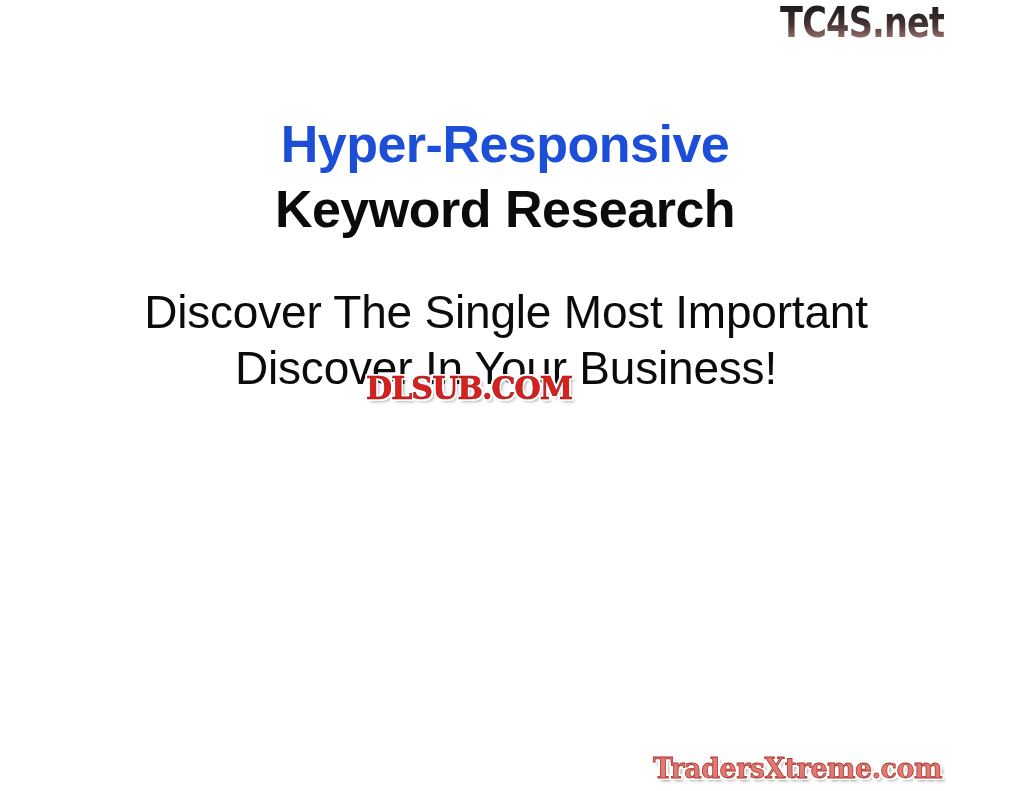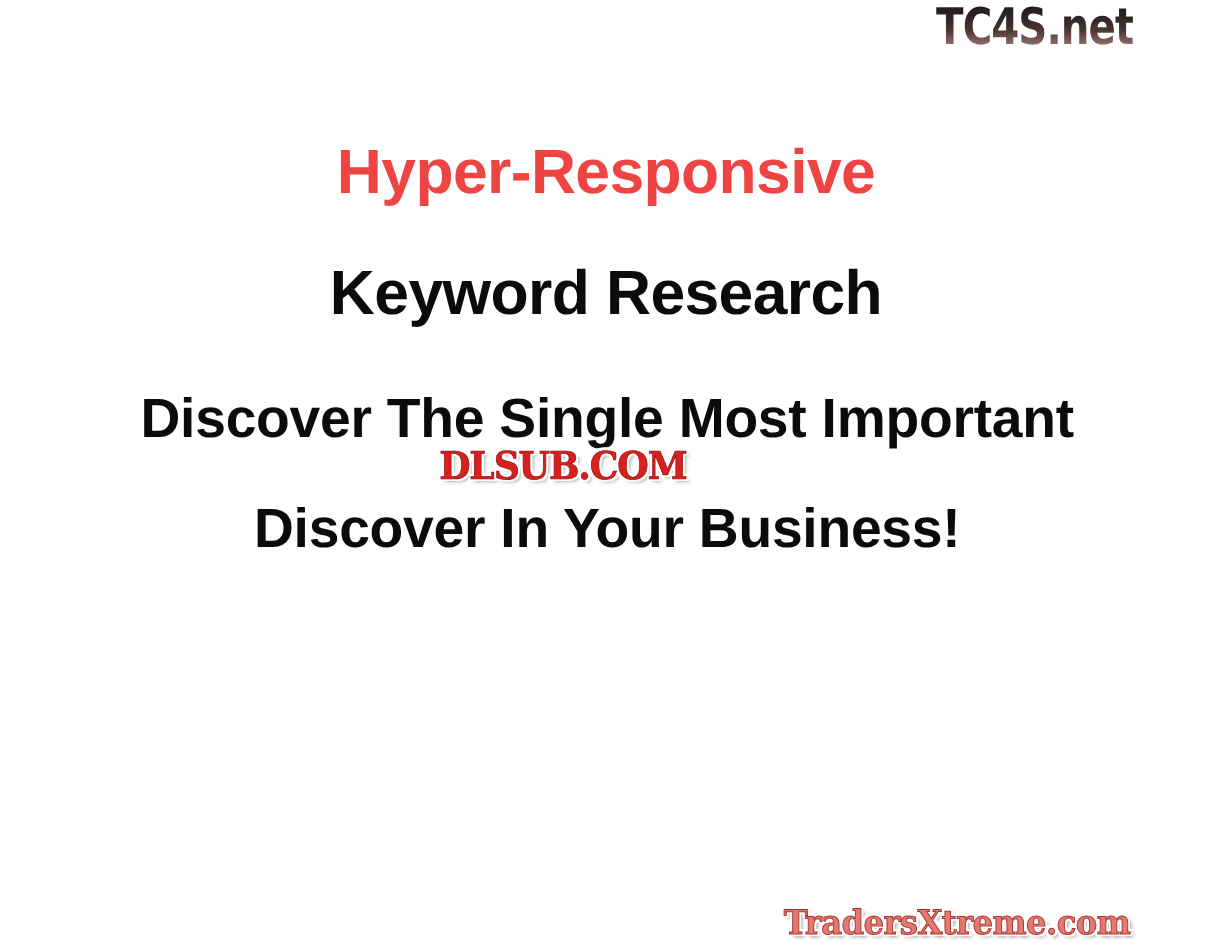--- a/index.html
+++ b/index.html
@@ -57,42 +57,41 @@
     box-sizing: border-box;
   }
   .title-line {
     font-family: "Liberation Sans", sans-serif;
     font-weight: bold;
     font-size: 52px;
     line-height: 65px;
     letter-spacing: -0.5px;
     white-space: nowrap;
   }
-  #title-line-primary { color: #ef4444; }
-  #title-line-secondary { color: #0b0b0b; margin-top: 36px; }
+  #title-line-primary { color: #1d4ed8; }
+  #title-line-secondary { color: #0b0b0b; }
 
   
   #subtitle-block {
     position: absolute;
     top: 284px;
     left: 0;
     width: 1024px;
     text-align: center;
     padding-right: 12px;
     box-sizing: border-box;
   }
   .subtitle-line {
     font-family: "Liberation Sans", sans-serif;
-    font-weight: bold;
+    font-weight: normal;
     font-size: 46px;
     line-height: 56px;
     color: #0b0b0b;
     letter-spacing: -0.2px;
     white-space: nowrap;
-    margin-top: 36px;
   }
 
   
   #bullet-list {
     position: absolute;
     top: 417px;
     left: 72px;
     width: 860px;
   }
   .bullet-item {

